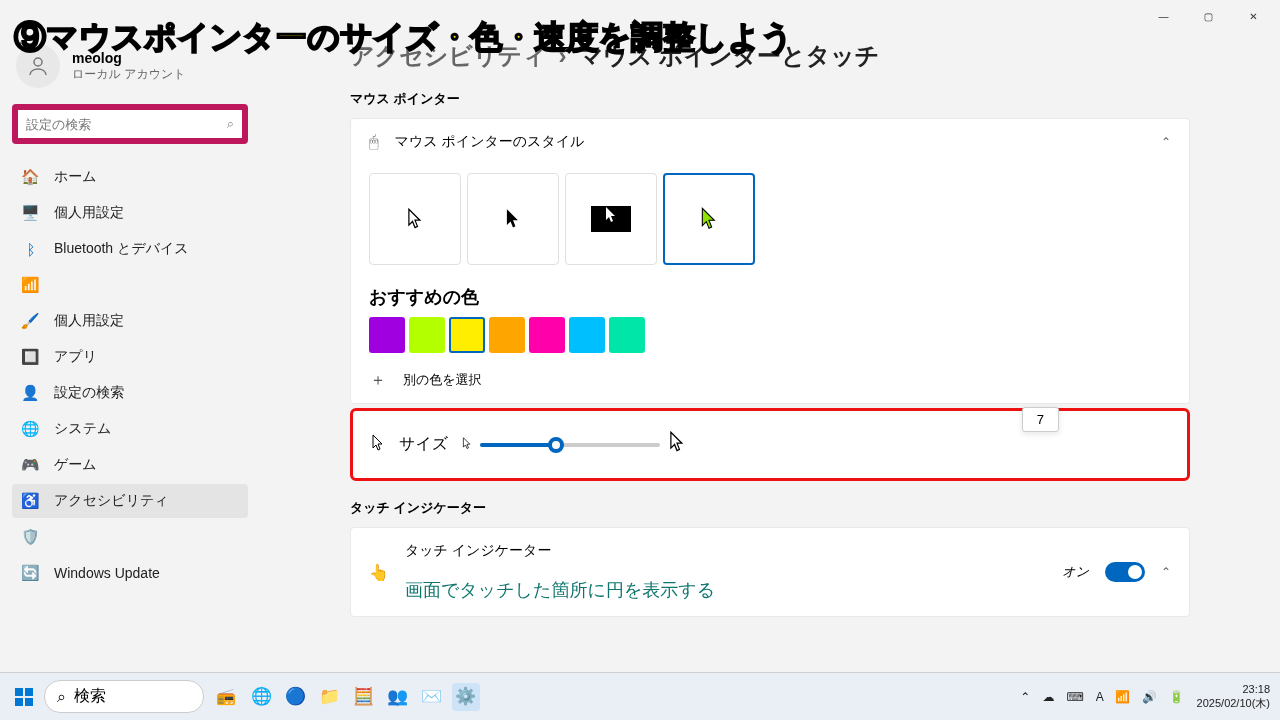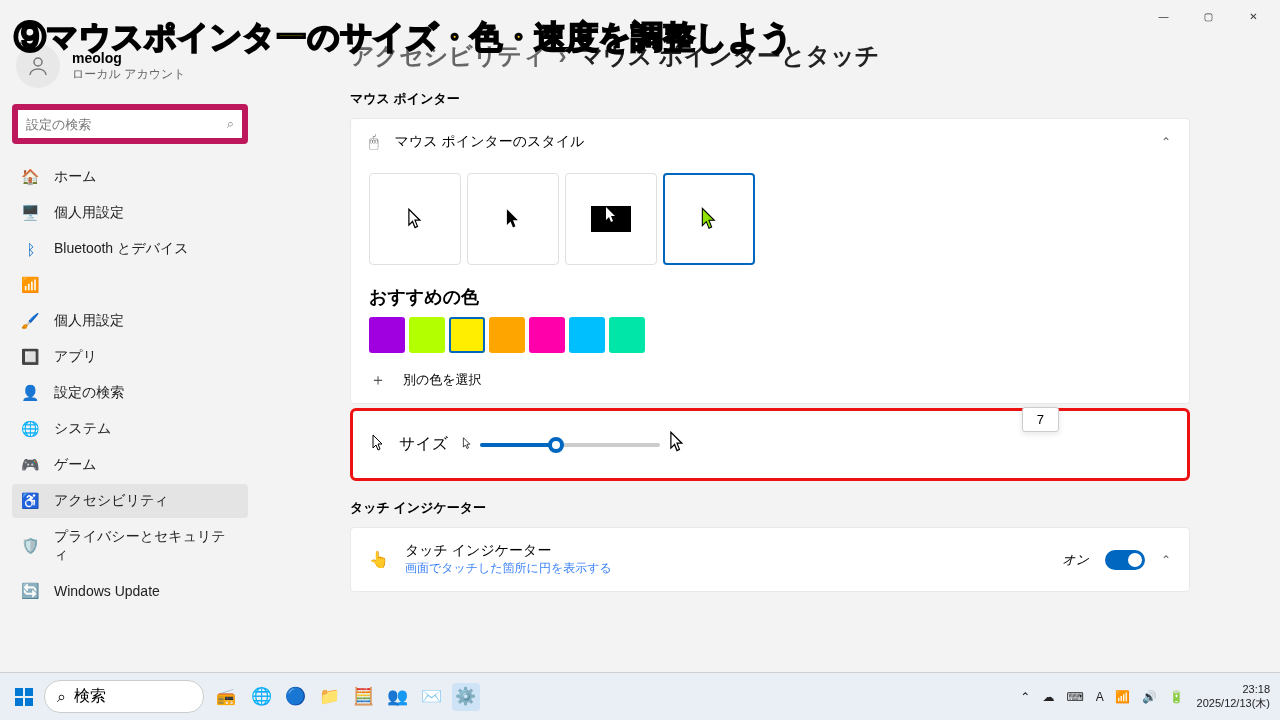--- a/index.html
+++ b/index.html
@@ -40,21 +40,21 @@
 .plus-box{width:18px;height:18px;display:flex;align-items:center;justify-content:center;font-size:16px;color:#555;}
 .size-card{border:3px solid #e11;border-radius:6px;position:relative;}
 .size-tooltip{position:absolute;right:128px;top:-4px;background:#fff;border:1px solid #ccc;padding:4px 14px;font-size:13px;border-radius:3px;box-shadow:0 2px 6px rgba(0,0,0,.1);}
 .size-row{display:flex;align-items:center;padding:20px 18px;gap:14px;}
 .slider-wrap{display:flex;align-items:center;gap:8px;}
 .slider-track{width:180px;height:4px;background:#ccc;border-radius:2px;position:relative;}
 .slider-fill{position:absolute;left:0;top:0;height:4px;background:#0067c0;border-radius:2px;width:42%;}
 .slider-thumb{position:absolute;left:42%;top:-6px;width:16px;height:16px;border-radius:50%;background:#fff;border:4px solid #0067c0;transform:translateX(-50%);}
 .mini-ptr{font-size:12px;}
 .big-ptr{font-size:20px;}
-.touch-row-sub{font-size:12px;color:#3b82f6;margin-top:0;}
+.touch-row-sub{font-size:18px;color:#0f766e;margin-top:18px;}
 .toggle{width:40px;height:20px;background:#0067c0;border-radius:10px;position:relative;cursor:pointer;}
 .toggle-knob{position:absolute;width:14px;height:14px;background:#fff;border-radius:50%;top:3px;right:3px;}
 .checkbox-row{display:flex;align-items:center;gap:14px;padding:14px 18px 14px 58px;font-size:14px;border-top:1px solid #eee;}
 .checkbox{width:18px;height:18px;border:1px solid #888;border-radius:3px;}
 .taskbar{position:absolute;bottom:0;left:0;right:0;height:48px;background:#eaeef5;display:flex;align-items:center;padding:0 10px;border-top:1px solid #d0d0d0;}
 .tb-left{display:flex;align-items:center;gap:6px;}
 .tb-search{display:flex;align-items:center;gap:8px;background:#fff;border:1px solid #ccc;border-radius:16px;padding:5px 12px;width:160px;}
 .tb-icon{width:28px;height:28px;display:flex;align-items:center;justify-content:center;cursor:pointer;font-size:17px;border-radius:4px;}
 .tb-right{margin-left:auto;display:flex;align-items:center;gap:12px;font-size:12px;color:#222;}
 .tb-time{text-align:right;font-size:11px;line-height:1.2;}
@@ -126,21 +126,20 @@
         <div class="nav-item">
           <span class="nav-icon" style="color:#555">🎮</span>
           <span>ゲーム</span>
         </div>
         <div class="nav-item active">
           <span class="nav-icon" style="color:#0067c0">♿</span>
           <span>アクセシビリティ</span>
         </div>
         <div class="nav-item">
           <span class="nav-icon" style="color:#555">🛡️</span>
-          <span>プライバシーとセキュリティ</span>
         </div>
         <div class="nav-item">
           <span class="nav-icon" style="color:#09c">🔄</span>
           <span>Windows Update</span>
         </div>
       </div>
   </div>
 
   <div class="main">
     <div class="breadcrumb">
@@ -268,16 +267,16 @@
   <div class="tb-right">
     <span>⌃</span>
     <span>☁</span>
     <span>⌨</span>
     <span>A</span>
     <span>📶</span>
     <span>🔊</span>
     <span>🔋</span>
     <div class="tb-time">
       <div>23:18</div>
-      <div>2025/12/13(木)</div>
+      <div>2025/02/10(木)</div>
     </div>
   </div>
 </div>
 
 </body></html>

